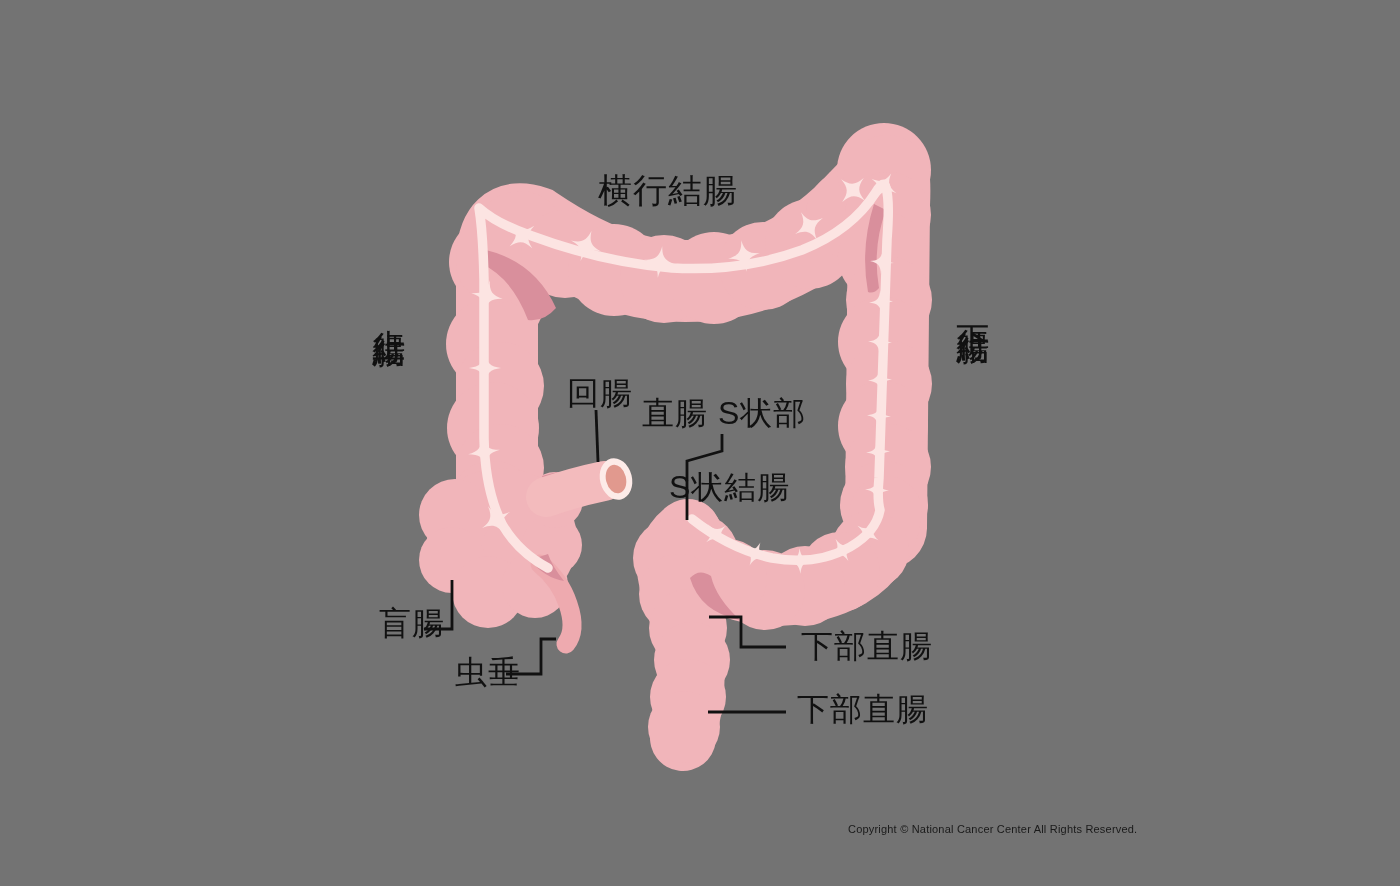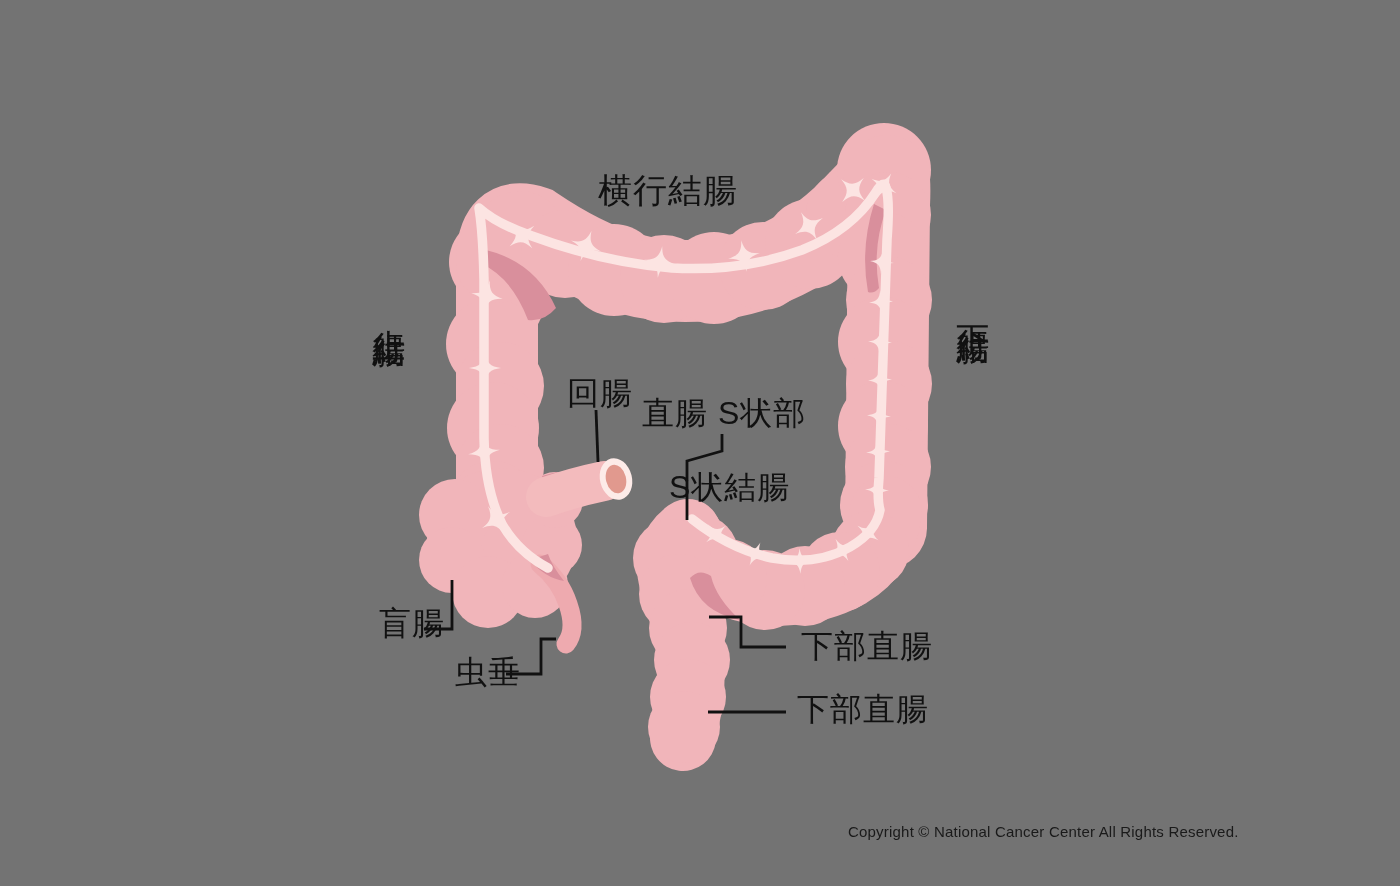--- a/index.html
+++ b/index.html
@@ -23,21 +23,21 @@
   .lbl.h32{font-size:32px;}
   .lbl.vert{
     writing-mode:vertical-rl;
     text-orientation:upright;
     font-size:33px;
     letter-spacing:3px;
   }
   .copyright{
     position:absolute;
     left:848px;top:823px;
-    font-size:15px;
+    font-size:11px;
     color:#1a1a1a;
     letter-spacing:0.2px;
   }
 </style>
 </head>
 <body>
 
 <div class="stage">
 
   <svg width="1400" height="886" viewBox="0 0 1400 886">

